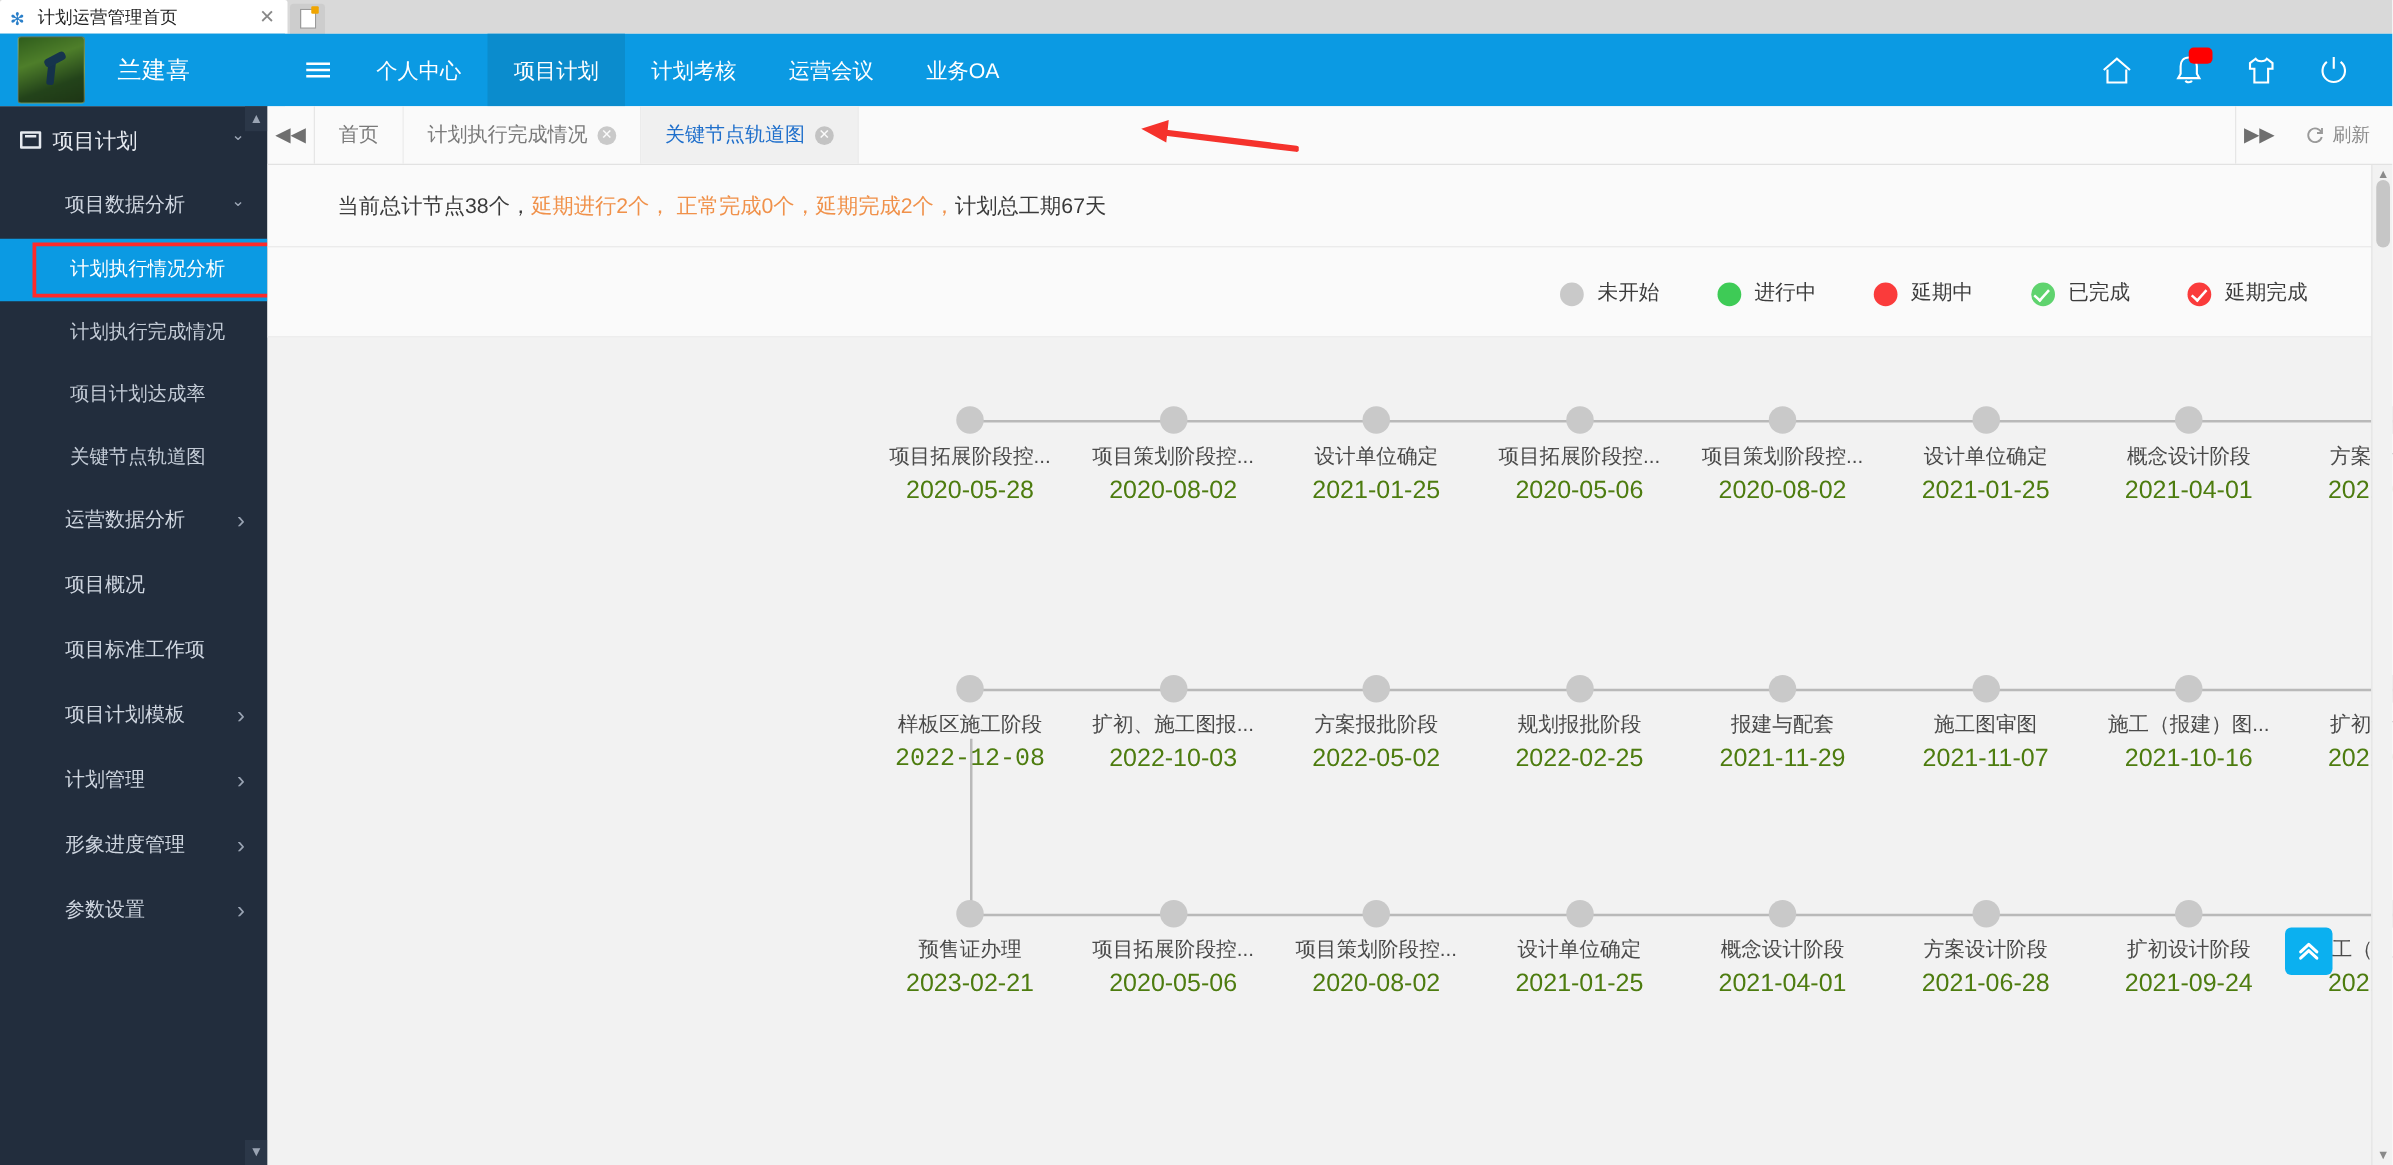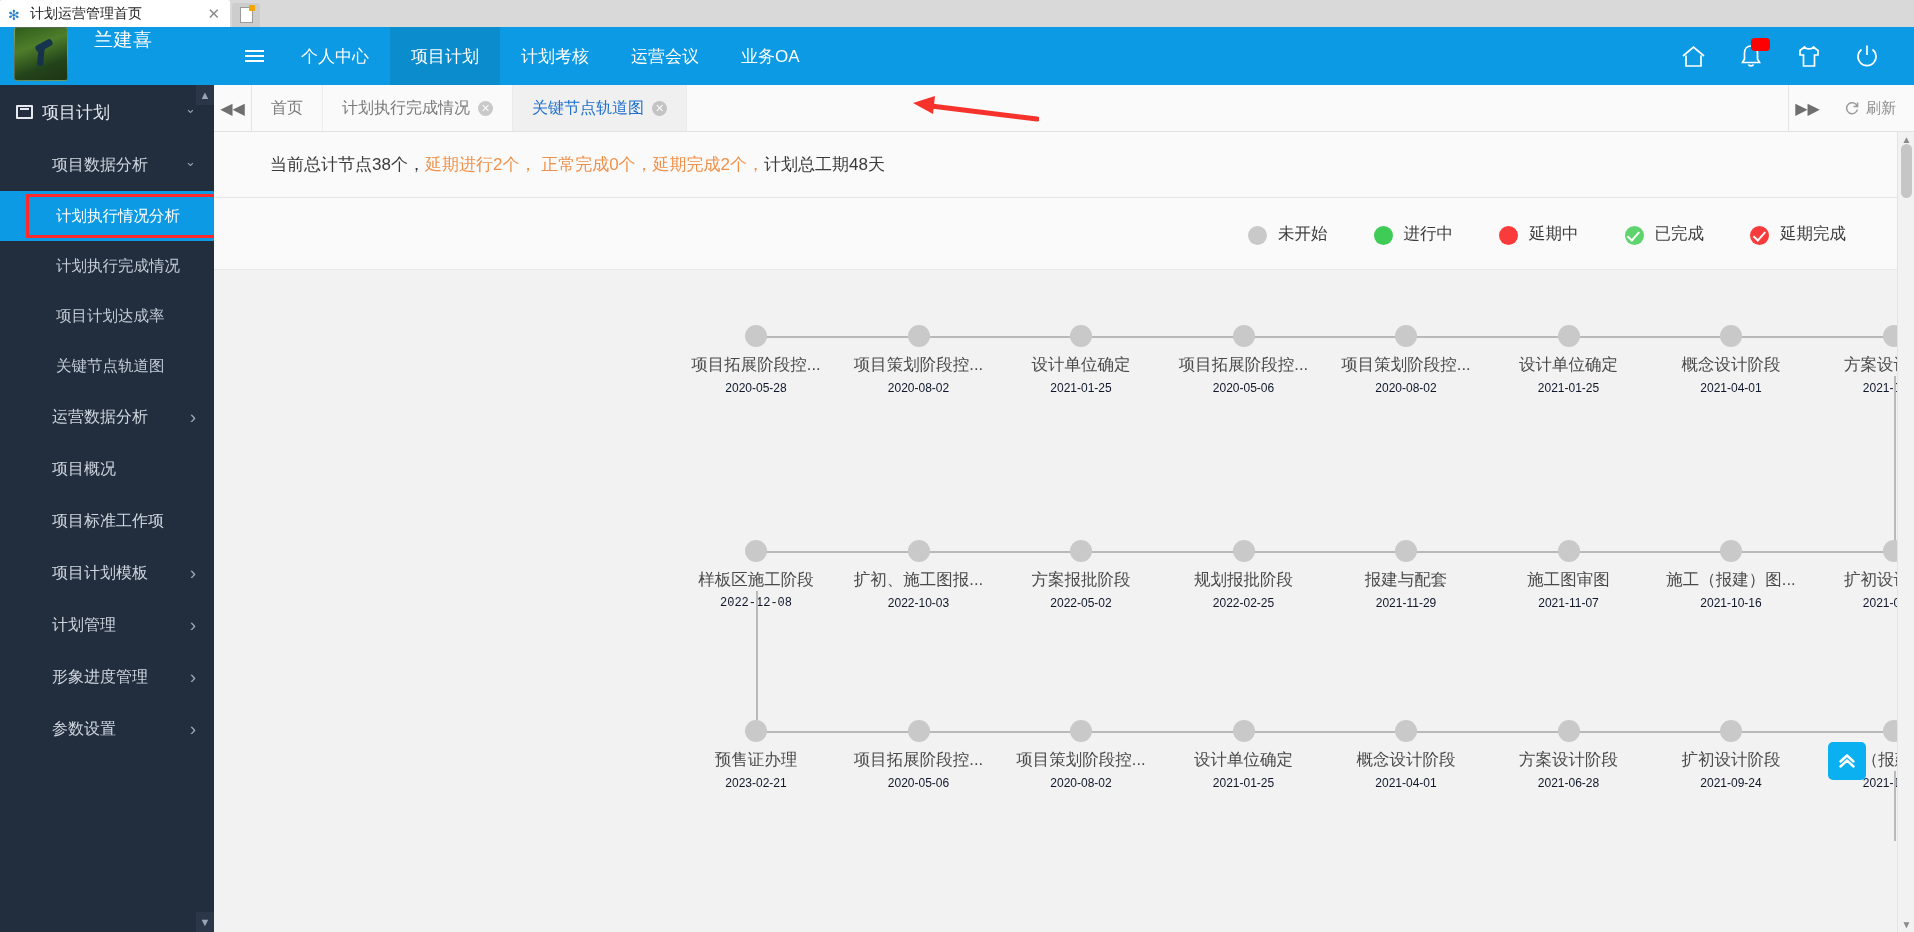--- a/index.html
+++ b/index.html
@@ -35,21 +35,21 @@
     border: 1px solid #9a9a9a; }
   .page-glyph::after { content: ""; position: absolute; right: -3px; top: -3px;
     width: 6px; height: 6px; background: #f0a500; border-radius: 1px; }
 
   
   .app-header {
     height: 58px; background: #0b9ae3; display: flex; align-items: stretch;
     color: #fff; position: relative;
   }
   .brand {
-    width: 228px; display: flex; align-items: flex-start; gap: 0; flex: none;
+    width: 228px; display: flex; align-items: center; gap: 0; flex: none;
     background: #0b9ae3; padding-left: 14px;
   }
   .avatar {
     width: 54px; height: 54px; flex: none; border-radius: 3px; overflow: hidden;
     background: linear-gradient(160deg,#2f5d1c 0%,#4e7e2a 35%,#23431a 70%,#1d3514 100%);
     position: relative; border: 1px solid rgba(255,255,255,.25);
   }
   .avatar::before {
     content: ""; position: absolute; left: 44%; top: 30%; width: 6px; height: 22px;
     background: #15324a; border-radius: 2px; transform: rotate(6deg);
@@ -175,36 +175,36 @@
   }
   .lg { display: flex; align-items: flex-end; gap: 11px; font-size: 16.5px; color: #3c3c3c; }
   .dot { width: 19px; height: 19px; border-radius: 50%; flex: none; }
   .check { width: 19px; height: 19px; border-radius: 50%; flex: none; position: relative; }
   .check::after {
     content: ""; position: absolute; left: 5.5px; top: 3.5px; width: 5px; height: 9.5px;
     border: solid #fff; border-width: 0 2.2px 2.2px 0; transform: rotate(42deg);
   }
 
   
-  .track-area { position: relative; padding-left: 0; height: calc(100% - 72px - 66px); }
+  .track-area { position: relative; padding-left: 0; height: calc(100% - 72px - 66px); margin-left: 20px; }
   .track-row { position: absolute; left: 0; right: 0; height: 110px; }
   .rail {
     position: absolute; height: 2px; background: #b9b9b9; top: 0;
   }
   .vlink { position: absolute; width: 2px; background: #b9b9b9; }
   .node { position: absolute; transform: translateX(-50%); text-align: center; width: 170px; }
   .node-dot {
     width: 22px; height: 22px; border-radius: 50%; background: #c9c9c9;
     margin: -11px auto 0; position: relative;
   }
   .node-name {
     margin-top: 7px; font-size: 16.5px; color: #4a4a4a; white-space: nowrap;
     overflow: hidden; text-overflow: ellipsis;
   }
-  .node-date { margin-top: 5px; font-size: 12px; color: #0f172a; white-space: nowrap; }
+  .node-date { margin-top: 5px; font-size: 20px; color: #4d7c0f; white-space: nowrap; }
 
   .scroll-top-btn {
     position: absolute; right: 48px; bottom: 152px; width: 38px; height: 38px;
     background: #0bb0f0; border-radius: 5px; display: flex; align-items: center;
     justify-content: center; cursor: pointer;
   }
   .vscroll {
     position: absolute; top: 0; right: 0; width: 17px; bottom: 0; background: #f2f2f2;
     border-left: 1px solid #e3e3e3;
   }
@@ -367,21 +367,21 @@
 
       <svg class="arrow-annot" style="left:695px; top:4px;" width="130" height="42" viewBox="0 0 130 42">
         <path d="M128 30 L14 16" stroke="#f5322c" stroke-width="5" stroke-linecap="round"></path>
         <path d="M4 14 L26 7 L24 25 Z" fill="#f5322c"></path>
       </svg>
     </div>
 
     <div class="content">
 
       <div class="summary-bar">
-        <span>当前总计节点</span><span>38</span><span>个，</span><span class="warn">延期进行</span><span class="warn">2</span><span class="warn">个，</span> <span class="warn">正常完成</span><span class="warn">0</span><span class="warn">个，</span><span class="warn">延期完成</span><span class="warn">2</span><span class="warn">个，</span><span>计划总工期</span><span>48</span><span>天</span>
+        <span>当前总计节点</span><span>38</span><span>个，</span><span class="warn">延期进行</span><span class="warn">2</span><span class="warn">个，</span> <span class="warn">正常完成</span><span class="warn">0</span><span class="warn">个，</span><span class="warn">延期完成</span><span class="warn">2</span><span class="warn">个，</span><span>计划总工期</span><span>67</span><span>天</span>
       </div>
 
       <div class="legend-bar">
         <div class="lg">
           <span class="dot" style="background:#c9c9c9"></span>
           <span>未开始</span>
         </div>
         <div class="lg">
           <span class="dot" style="background:#3ecb56"></span>
           <span>进行中</span>

